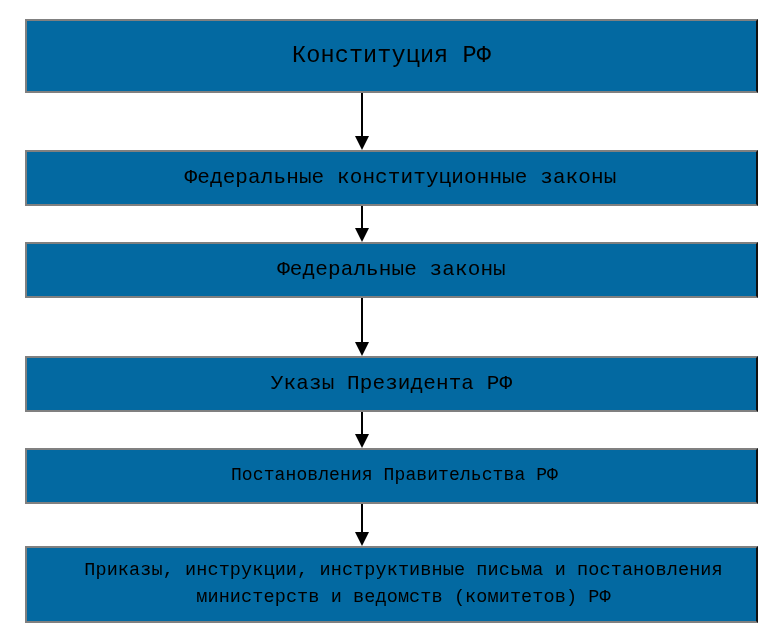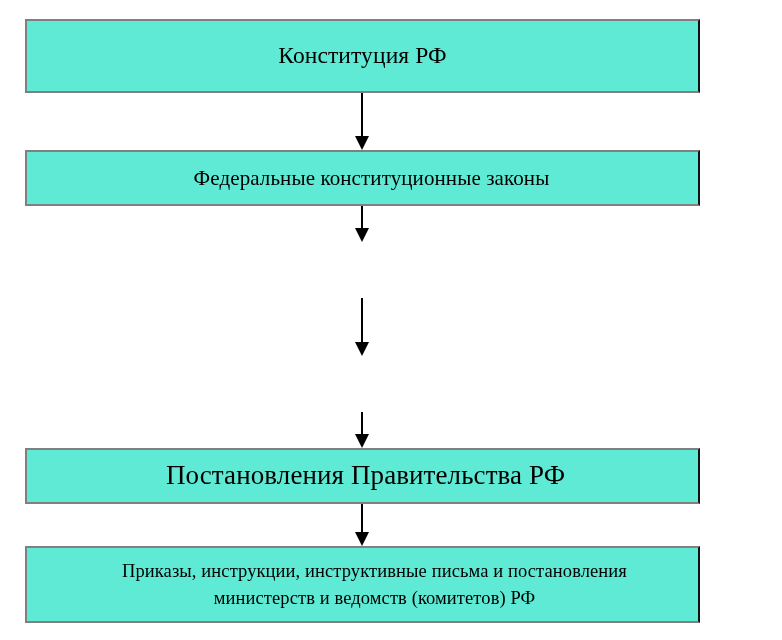--- a/index.html
+++ b/index.html
@@ -22,31 +22,32 @@
     left: 0;
     top: 0;
     width: 782px;
     height: 640px;
   }
 
   
   .node-box {
     position: absolute;
     left: 25px;
-    width: 675px;
+    width: 733px;
     box-sizing: border-box;
-    background: #5eead4;
+    background: #0369a1;
     border-top: 2px solid #808080;
     border-left: 2px solid #808080;
     border-right: 2px solid #111111;
     border-bottom: 2px solid #808080;
     display: flex;
     align-items: center;
     justify-content: center;
     text-align: center;
+    font-family: Liberation Mono, monospace;
   }
 
   .node-label {
     display: block;
     width: 100%;
     text-align: center;
     line-height: 1.18;
     letter-spacing: 0.1px;
     color: #000000;
     padding: 0 10px;
@@ -60,21 +61,21 @@
   #box-fz                { top: 242px; height: 56px; }
   #box-president-decrees { top: 356px; height: 56px; }
   #box-government-acts   { top: 448px; height: 56px; }
   #box-ministry-acts     { top: 546px; height: 77px; }
 
   
   #box-constitution .node-label      { font-size: 23.5px; }
   #box-fkz .node-label               { font-size: 21px; }
   #box-fz .node-label                { font-size: 21px; }
   #box-president-decrees .node-label { font-size: 21px; }
-  #box-government-acts .node-label   { font-size: 27px; padding-left: 16px; }
+  #box-government-acts .node-label   { font-size: 18px; padding-left: 16px; }
   #box-ministry-acts .node-label     { font-size: 18.5px; line-height: 1.45; margin-left: 24px; }
 
   
   .connector {
     position: absolute;
     left: 355px;
     width: 14px;
   }
   .connector .stem {
     position: absolute;
@@ -121,26 +122,32 @@
 
   <div class="node-box" id="box-fkz">
     <span class="node-label">Федеральные конституционные законы</span>
   </div>
 
   <div class="connector" id="arrow-2">
     <span class="stem"></span>
     <span class="head"></span>
   </div>
 
+  <div class="node-box" id="box-fz">
+    <span class="node-label">Федеральные законы</span>
+  </div>
 
   <div class="connector" id="arrow-3">
     <span class="stem"></span>
     <span class="head"></span>
   </div>
 
+  <div class="node-box" id="box-president-decrees">
+    <span class="node-label">Указы Президента РФ</span>
+  </div>
 
   <div class="connector" id="arrow-4">
     <span class="stem"></span>
     <span class="head"></span>
   </div>
 
   <div class="node-box" id="box-government-acts">
     <span class="node-label">Постановления Правительства РФ</span>
   </div>
 

